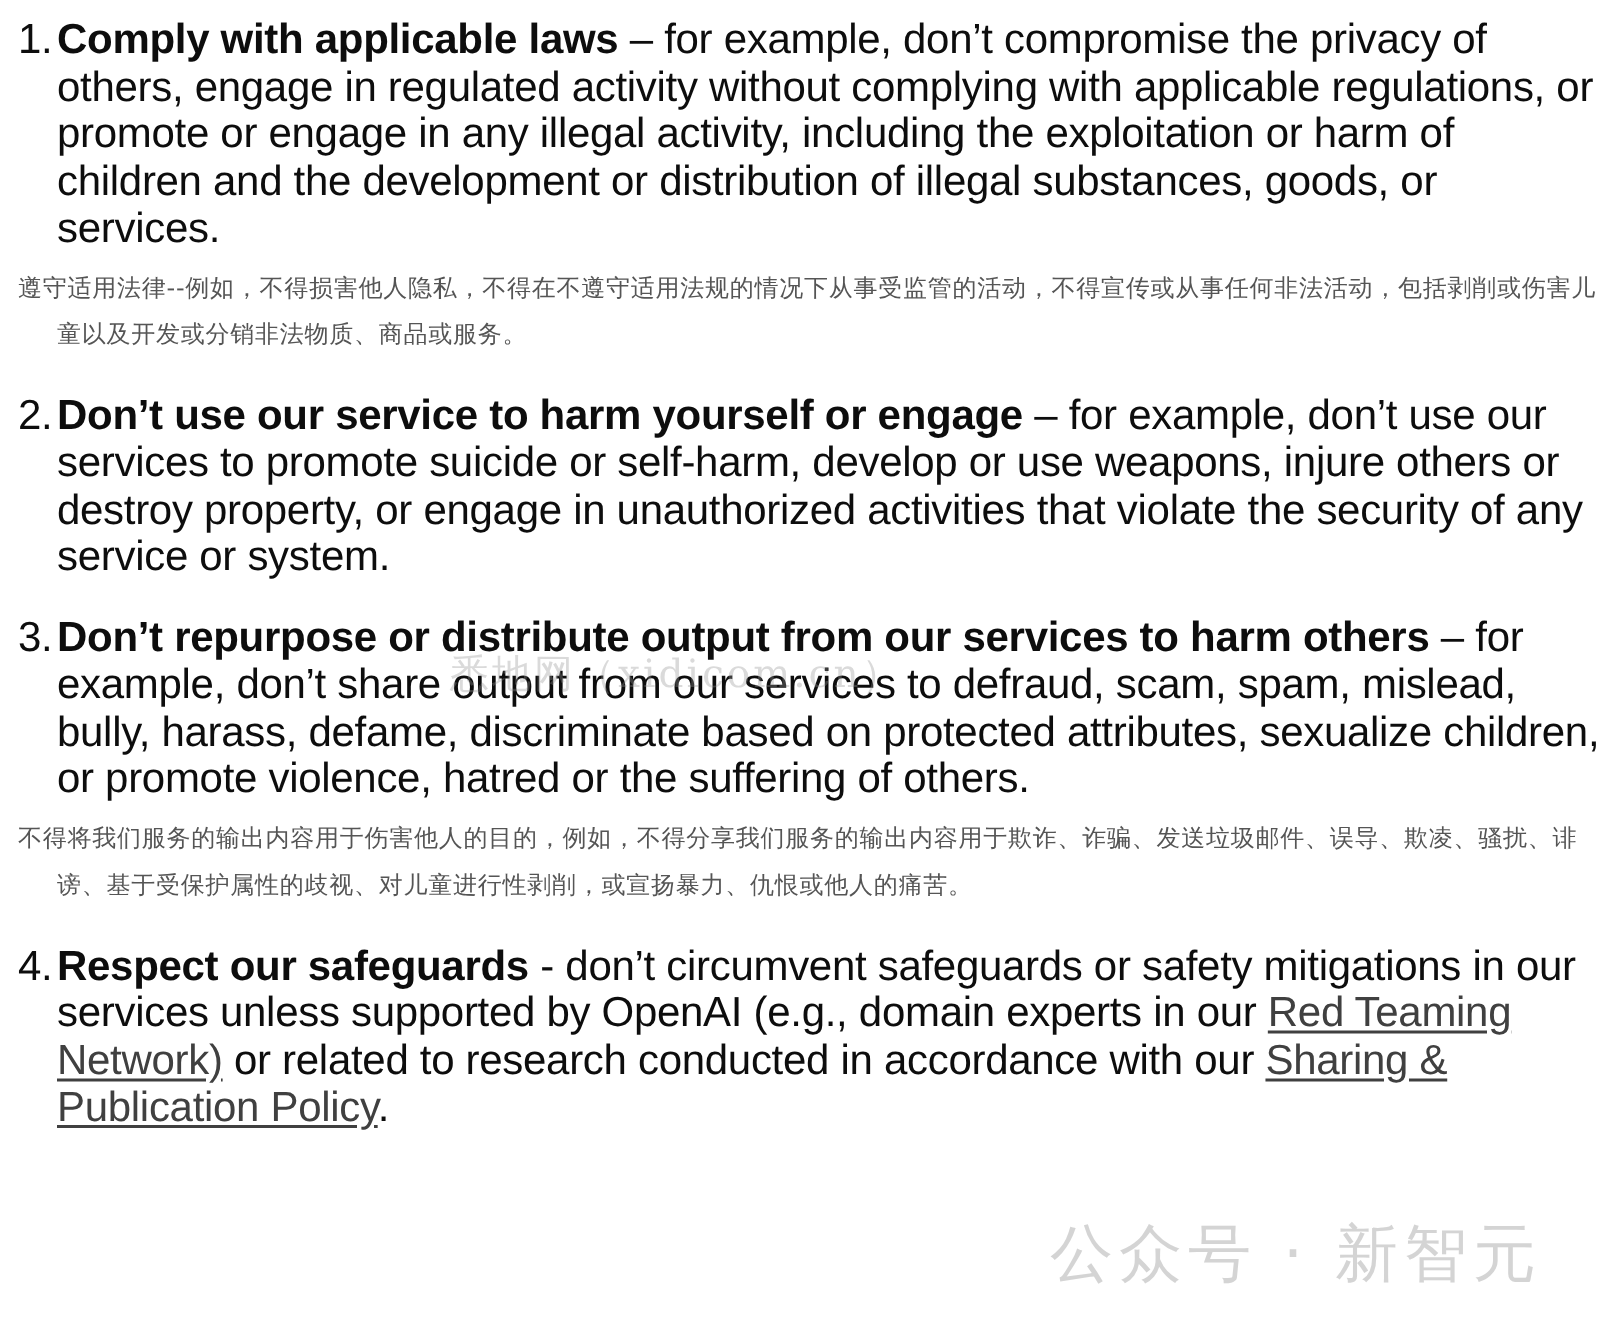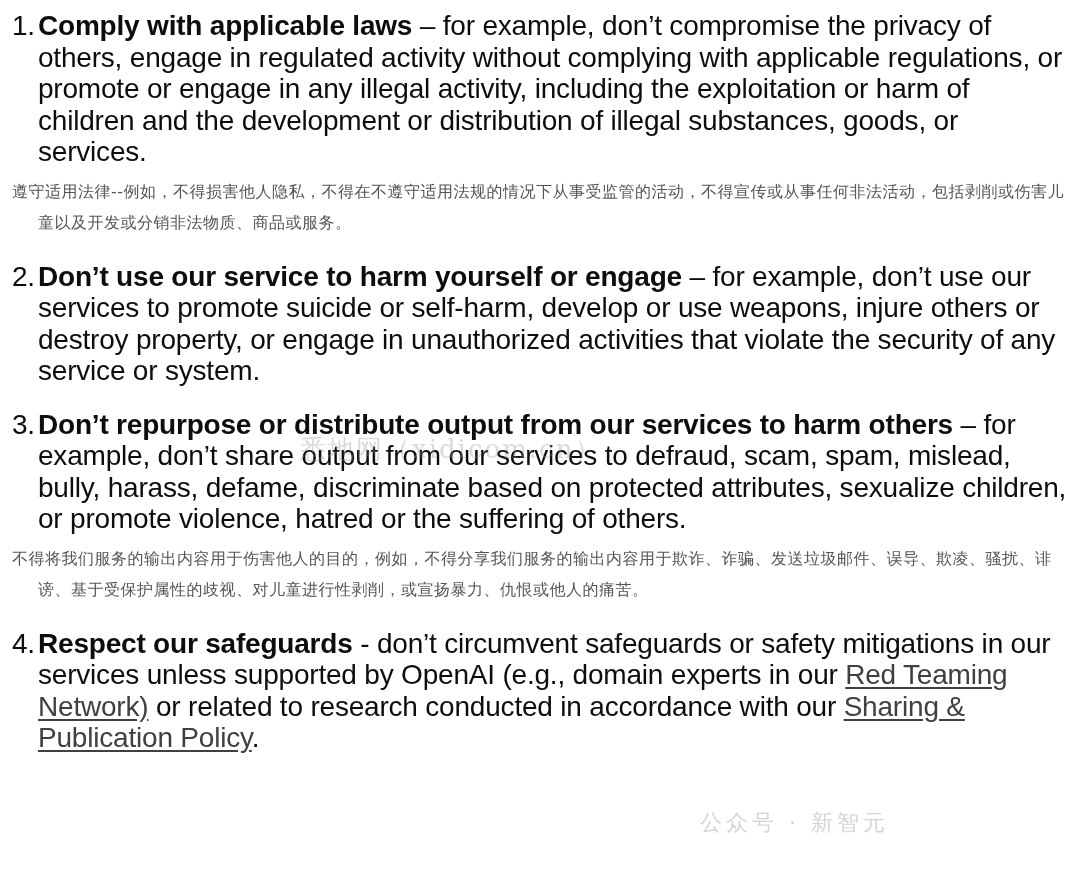--- a/index.html
+++ b/index.html
@@ -23,21 +23,21 @@
   }
   .gap { height: 22px; }
   a.link { color: #404040; text-decoration: underline; text-underline-offset: 3px; }
   .watermark1 {
     position: absolute; left: 300px; top: 432px;
     font-family: "DejaVu Serif", serif; font-size: 26px; color: rgba(150,150,150,0.35);
     letter-spacing: 2px; pointer-events: none;
   }
   .watermark2 {
     position: absolute; left: 700px; top: 808px;
-    font-family: "DejaVu Sans", sans-serif; font-size: 22px; color: rgba(170,170,170,0.5);
+    font-family: "DejaVu Sans", sans-serif; font-size: 42px; color: rgba(170,170,170,0.5);
     pointer-events: none; letter-spacing: 4px;
   }
 </style>
 </head>
 <body>
 
 <div class="doc">
 
   <div class="item">
     <p class="en"><span class="num">1.</span><b>Comply with applicable laws</b><span> – </span><span>for example, don’t compromise the privacy of others,  engage in regulated activity without complying with applicable regulations, or promote or engage in any illegal activity, including the exploitation or harm of children and the development or distribution of illegal substances, goods, or services.</span></p>

